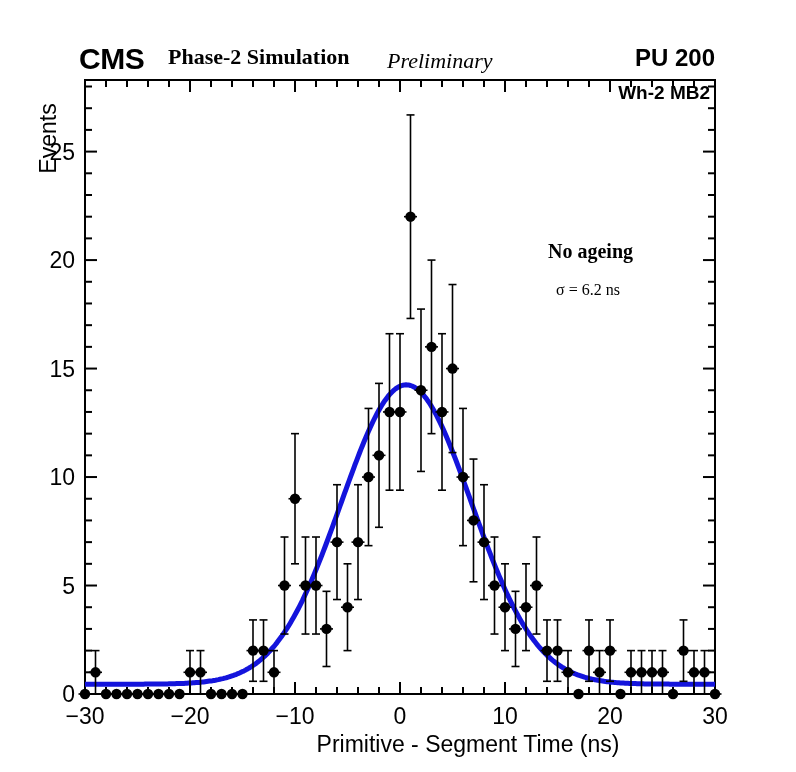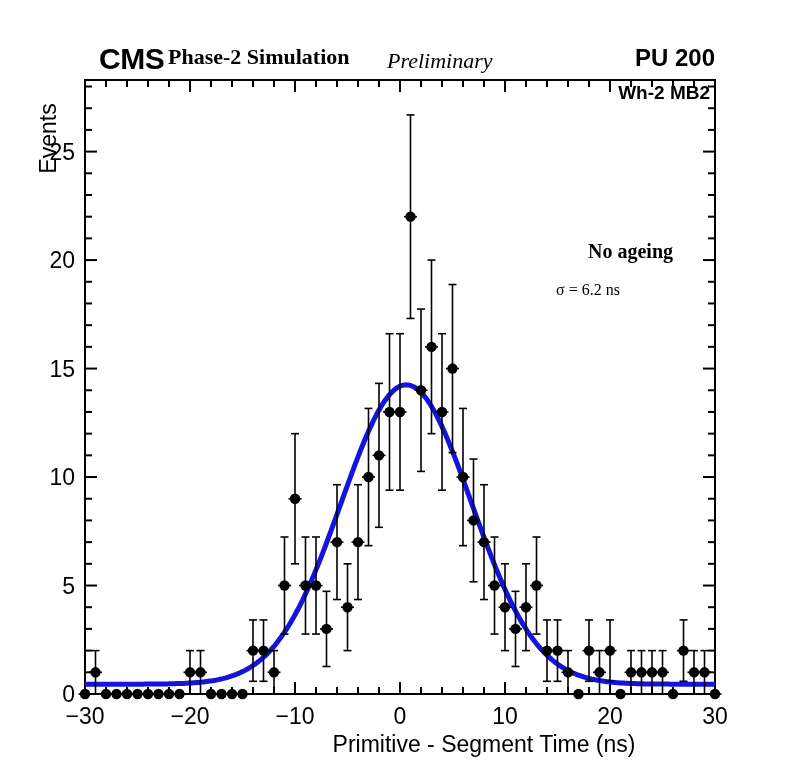--- a/index.html
+++ b/index.html
@@ -1,28 +1,28 @@
 <!DOCTYPE html>
 <html><head>
 <meta charset="utf-8">
 <style>
   html,body{margin:0;padding:0;background:#ffffff;}
   body{width:796px;height:772px;font-family:"Liberation Sans",sans-serif;position:relative;overflow:hidden;}
   #root{position:absolute;left:0;top:0;width:796px;height:772px;}
   .hdr{position:absolute;white-space:nowrap;color:#000;}
-  #cms-logo{left:99px;top:42px;font-weight:bold;font-size:30px;letter-spacing:-0.5px;font-family:"Liberation Sans",sans-serif;}
+  #cms-logo{left:79px;top:42px;font-weight:bold;font-size:30px;letter-spacing:-0.5px;font-family:"Liberation Sans",sans-serif;}
   #cms-sub{left:168px;top:44px;font-weight:bold;font-size:22px;font-family:Liberation Serif, serif;}
   #cms-prelim{left:377px;top:48px;font-style:italic;font-size:22px;font-family:"Liberation Serif",serif;margin-left:10px;}
   #cms-pu{right:81px;top:44px;font-weight:bold;font-size:24px;font-family:"Liberation Sans",sans-serif;margin-left:12px;}
   #chamber-label{right:86px;top:82px;font-weight:bold;font-size:19px;font-family:"Liberation Sans",sans-serif;}
-  #ann-noageing{left:548px;top:240px;font-weight:bold;font-size:20px;font-family:"Liberation Serif",serif;margin-left:40px;}
+  #ann-noageing{left:548px;top:240px;font-weight:bold;font-size:20px;font-family:"Liberation Serif",serif;}
   #ann-sigma{left:556px;top:281px;font-size:16px;font-family:Liberation Serif, serif;}
   #ylabel{position:absolute;left:-12px;top:125px;width:120px;text-align:center;font-size:23px;
           transform:rotate(-90deg);transform-origin:50% 50%;color:#000;}
-  #xlabel{position:absolute;left:0;top:731px;width:744px;text-align:center;font-size:23px;color:#000;margin-left:16px;}
+  #xlabel{position:absolute;left:0;top:731px;width:744px;text-align:center;font-size:23px;color:#000;}
   #xlabel span{position:relative;left:96px;}
   svg{position:absolute;left:0;top:0;}
   .tlab{font-size:23px;fill:#000;font-family:"Liberation Sans",sans-serif;}
 </style>
 </head>
 <body>
 
 <div id="root">
 
   <div class="hdr" id="cms-logo">CMS</div>

